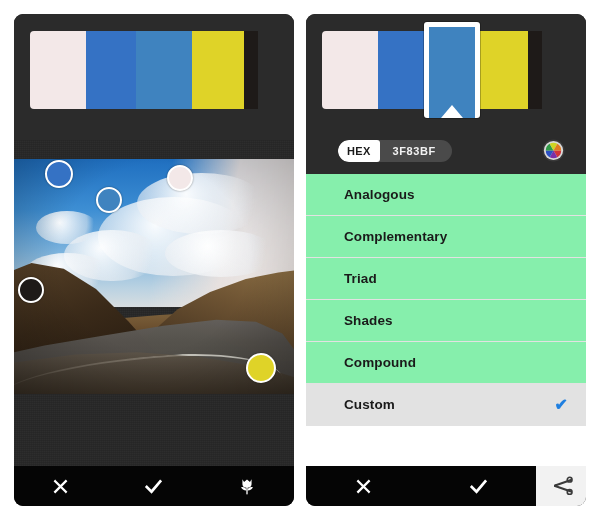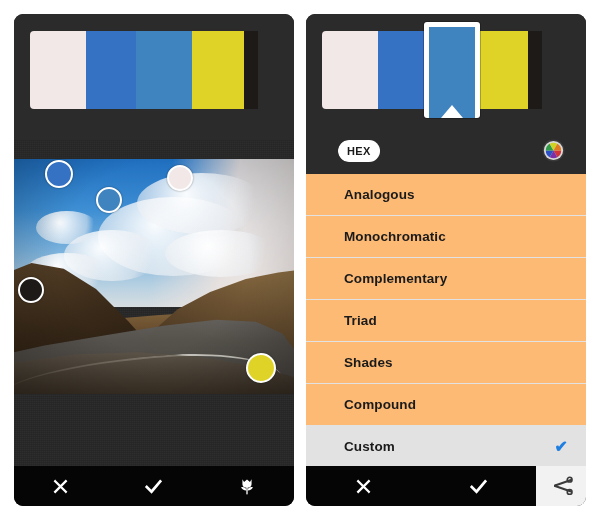--- a/index.html
+++ b/index.html
@@ -271,21 +271,21 @@
     overflow: hidden;
   }
   .list-row {
     position: relative;
     height: 42px;
     display: flex;
     align-items: center;
     padding: 0 18px 0 38px;
     box-sizing: border-box;
     border-bottom: 1px solid #e2e2e2;
-    background: #fdba74;
+    background: #86efac;
     color: #1a1a1a;
     font-size: 13.5px;
     font-weight: bold;
     letter-spacing: 0.1px;
   }
   .list-row.active {
     background: #e2e2e2;
   }
   .list-check {
     margin-left: auto;
@@ -376,20 +376,21 @@
               <div class="notch"></div>
             </div>
           </div>
           <div class="swatch" style="width: 52px; background: rgb(223, 211, 40);"></div>
           <div class="swatch" style="width: 14px; background: rgb(30, 26, 24);"></div>
         </div>
 
       <div class="hex-bar">
         <div class="hex-pill">
           <span class="hex-tag">HEX</span>
+          <span class="hex-value">3F83BF</span>
         </div>
         <div class="wheel-btn">
           <svg width="25" height="25" viewBox="0 0 26 26">
             <circle cx="13" cy="13" r="11.5" fill="#3a3a3a"></circle>
             <circle cx="13" cy="13" r="10" fill="#d9d9d9"></circle>
             <g transform="translate(13,13)">
               <path d="M0 0 L8 0 A8 8 0 0 1 4 6.93 Z" fill="#d1343a"></path>
               <path d="M0 0 L4 6.93 A8 8 0 0 1 -4 6.93 Z" fill="#7b2fa8"></path>
               <path d="M0 0 L-4 6.93 A8 8 0 0 1 -8 0 Z" fill="#2b4fc4"></path>
               <path d="M0 0 L-8 0 A8 8 0 0 1 -4 -6.93 Z" fill="#2f9a47"></path>
@@ -399,23 +400,20 @@
           </svg>
         </div>
       </div>
     </div>
 
     <div class="list" id="harmony-list">
         <div class="list-row">
           <span class="list-label">Analogous</span>
         </div>
         <div class="list-row">
-          <span class="list-label">Monochromatic</span>
-        </div>
-        <div class="list-row">
           <span class="list-label">Complementary</span>
         </div>
         <div class="list-row">
           <span class="list-label">Triad</span>
         </div>
         <div class="list-row">
           <span class="list-label">Shades</span>
         </div>
         <div class="list-row">
           <span class="list-label">Compound</span>

